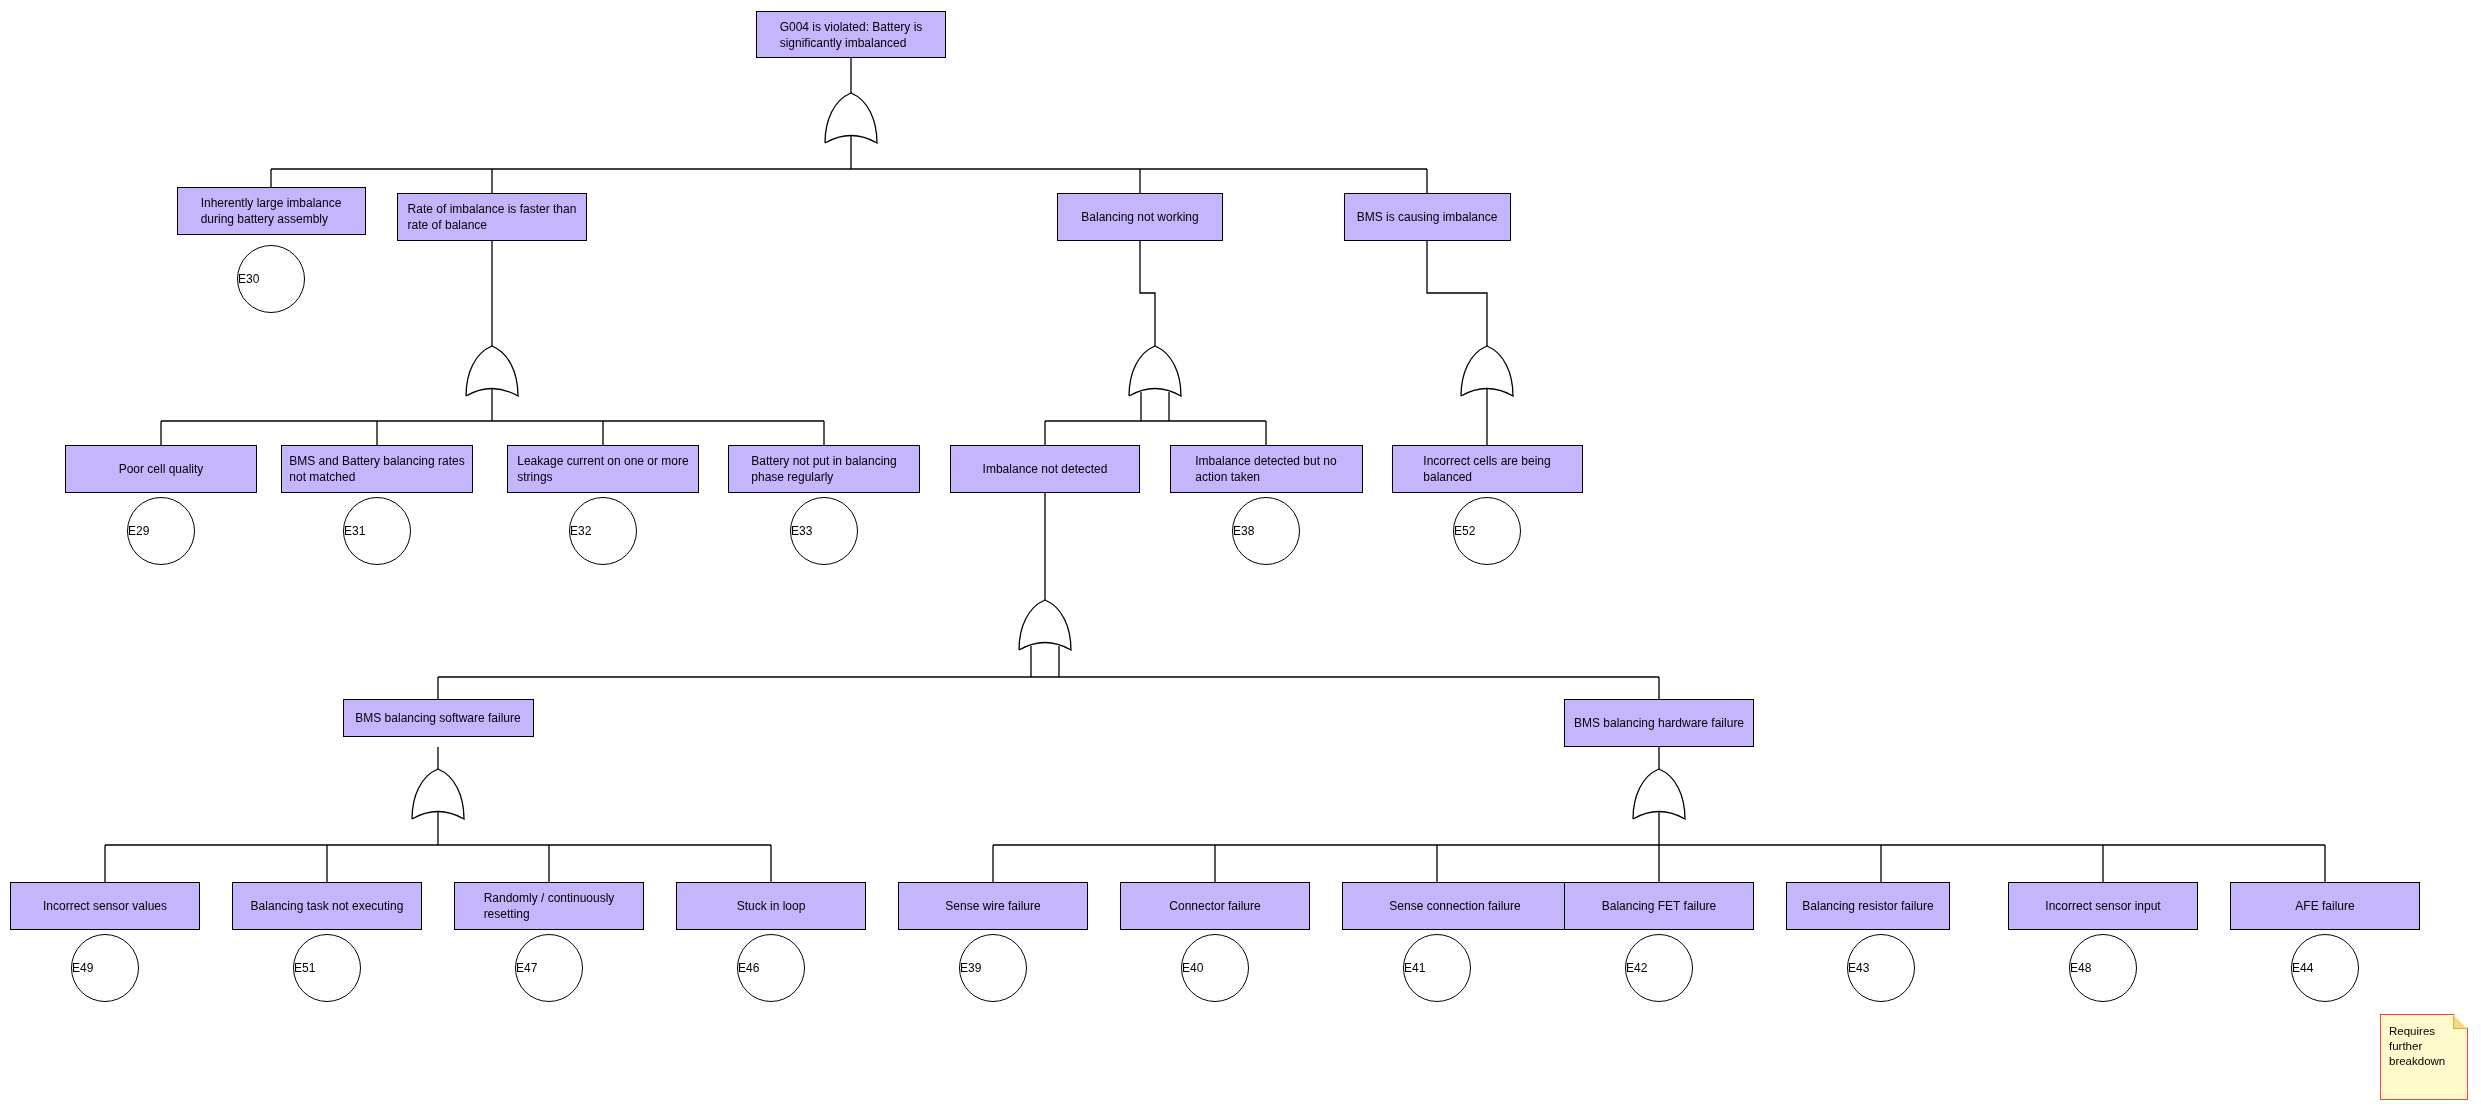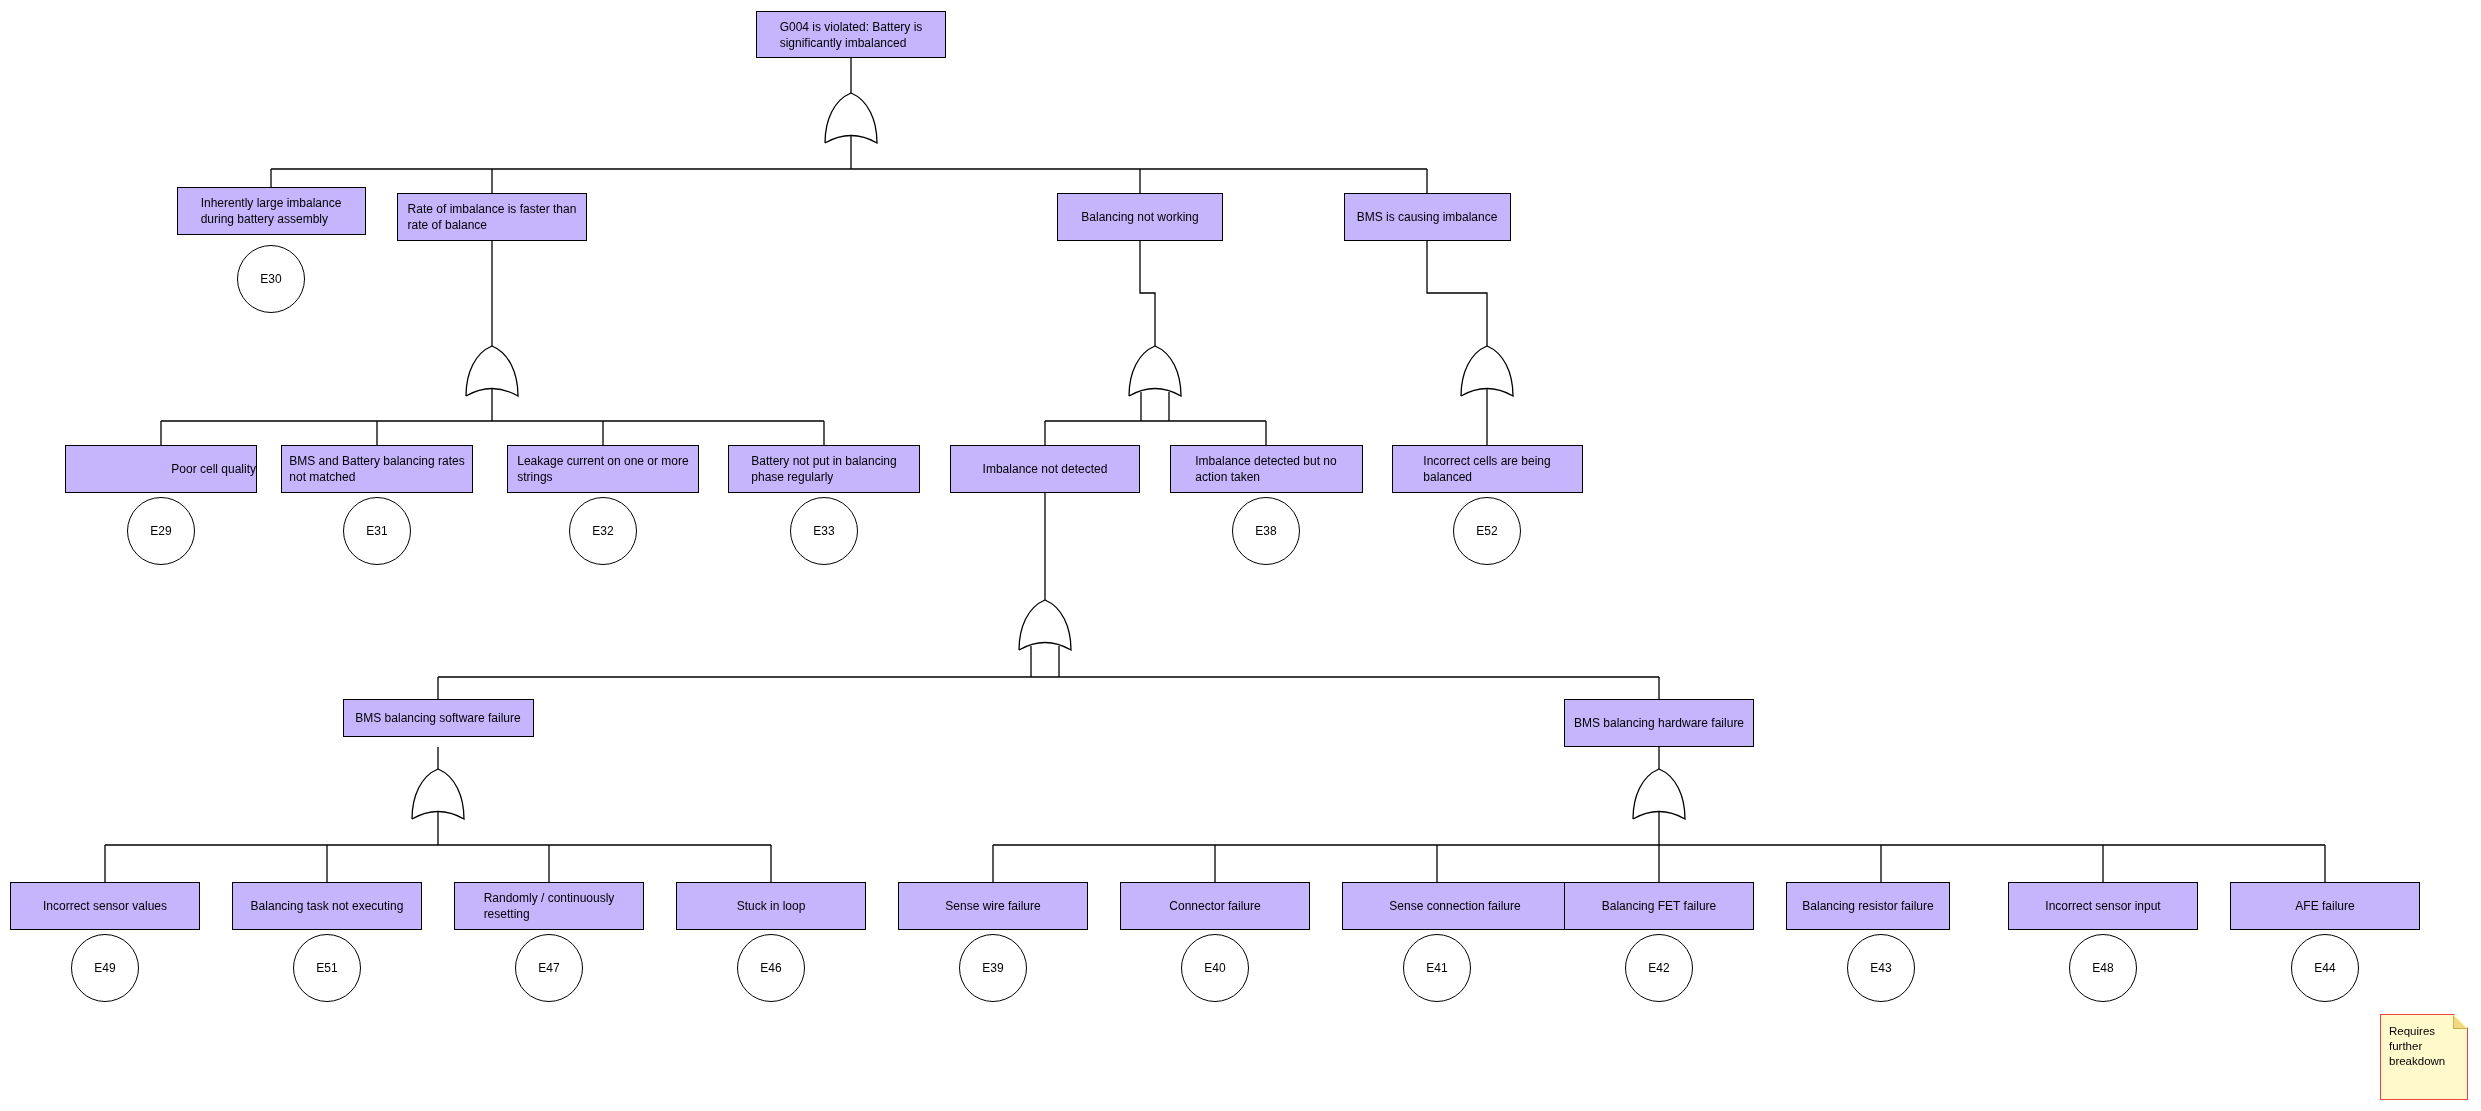--- a/index.html
+++ b/index.html
@@ -28,21 +28,21 @@
     font-size:12px;
     line-height:16px;
   }
   .event-circle{
     position:absolute;
     box-sizing:border-box;
     width:68px;height:68px;
     border:1.2px solid #000;
     border-radius:50%;
     background:#ffffff;
-    display:flex;align-items:center;justify-content:center;
+    display:flex;align-items:center;
     z-index:2;
   }
   .event-circle .elbl{font-size:12px;}
   .note{
     position:absolute;
     box-sizing:border-box;
     background:#FFF9CC;
     border:1px solid #ef4444;
     z-index:3;
     clip-path:polygon(0 0, calc(100% - 14px) 0, 100% 14px, 100% 100%, 0 100%);
@@ -140,21 +140,21 @@
       <div class="node" style="left: 397px; top: 193px; width: 190px; height: 48px;">
         <div class="lbl">Rate of imbalance is faster than
 rate of balance</div>
       </div>
       <div class="node" style="left: 1057px; top: 193px; width: 166px; height: 48px;">
         <div class="lbl">Balancing not working</div>
       </div>
       <div class="node" style="left: 1343.5px; top: 193px; width: 167px; height: 48px;">
         <div class="lbl">BMS is causing imbalance</div>
       </div>
-      <div class="node" style="left: 65px; top: 445px; width: 192px; height: 48px; justify-content: flex-end;">
+      <div class="node" style="left: 65px; top: 445px; width: 192px; height: 48px;">
         <div class="lbl">Poor cell quality</div>
       </div>
       <div class="event-circle" style="left: 127px; top: 497px;">
         <span class="elbl">E29</span>
       </div>
       <div class="node" style="left: 281px; top: 445px; width: 192px; height: 48px;">
         <div class="lbl">BMS and Battery balancing rates
 not matched</div>
       </div>
       <div class="event-circle" style="left: 343px; top: 497px;">

